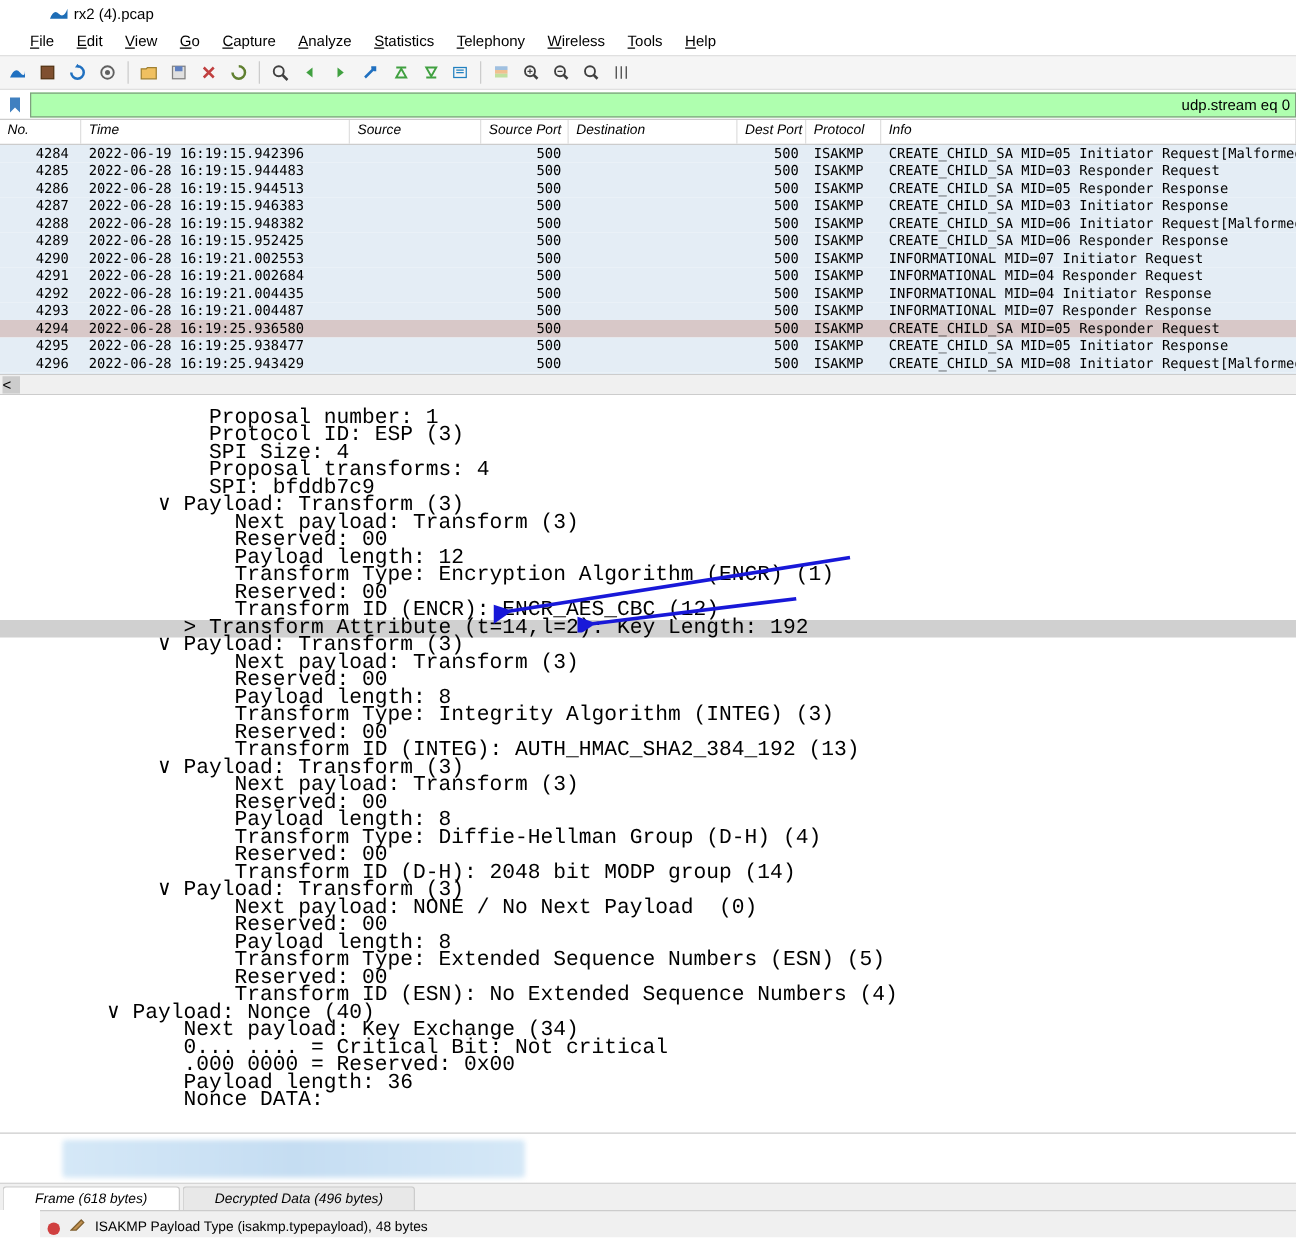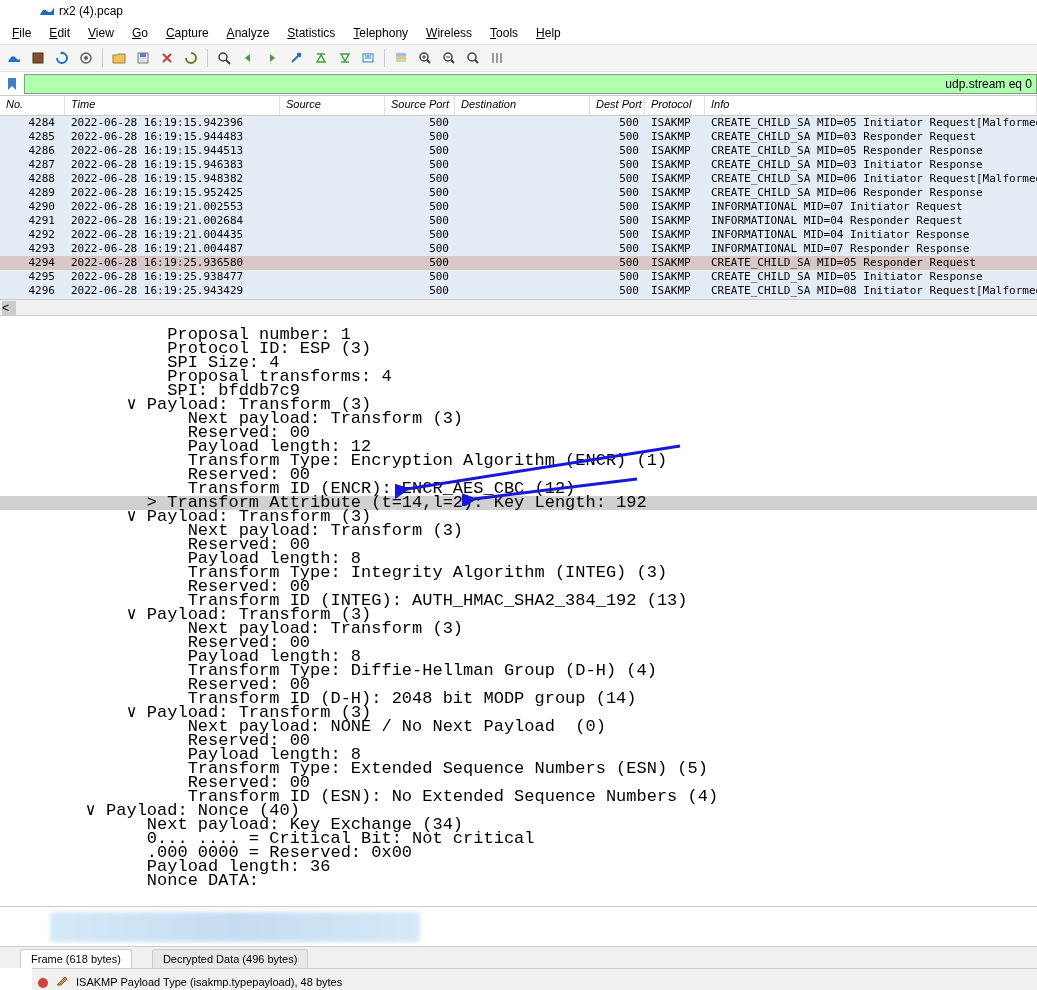--- a/index.html
+++ b/index.html
@@ -1,21 +1,21 @@
 <!DOCTYPE html>
 <html><head>
 <meta charset="utf-8">
 <style>
 * { margin: 0; padding: 0; box-sizing: border-box; }
 body { font-family: 'Segoe UI', Tahoma, sans-serif; font-size: 12px; background: #fff; width: 1037px; height: 990px; overflow: hidden; display: flex; flex-direction: column; }
 .titlebar { height: 22px; display: flex; align-items: center; padding: 2px 4px; background: #fff; margin-left: 35px; }
 .titlebar .logo { width: 16px; height: 16px; margin-right: 4px; }
 .titlebar .logo svg { width: 16px; height: 16px; }
 .titlebar .title { color: #000; font-size: 12px; }
-.menubar { height: 22px; display: flex; align-items: center; padding: 2px 4px; gap: 2px; background: #fff; }
+.menubar { height: 22px; display: flex; align-items: center; padding: 2px 16px; gap: 2px; background: #fff; }
 .menubar .menu-item { padding: 2px 8px; cursor: default; }
 .menubar .menu-item span.ul { text-decoration: underline; }
 .toolbar { height: 28px; display: flex; align-items: center; padding: 2px 4px; gap: 4px; border-top: 1px solid #e0e0e0; border-bottom: 1px solid #e0e0e0; background: #f5f5f5; }
 .tool-btn { width: 20px; height: 20px; display: flex; align-items: center; justify-content: center; cursor: pointer; background: transparent; border: none; }
 .tool-sep { width: 1px; height: 18px; background: #ccc; margin: 0 2px; }
 .filter-bar { height: 24px; display: flex; align-items: center; background: #fff; border-bottom: 1px solid #ccc; }
 .filter-icon { width: 20px; height: 20px; display: flex; align-items: center; justify-content: center; margin: 0 2px; }
 .filter-input { flex: 1; height: 20px; background: #afffaf; border: 1px solid #7f9f7f; padding: 0 4px; font-family: inherit; font-size: 12px; text-align: right; }
 .packet-list { flex: 0 0 auto; height: 220px; display: flex; flex-direction: column; border-bottom: 1px solid #ccc; overflow: hidden; }
 .packet-header { display: flex; background: #fff; border-bottom: 1px solid #ccc; height: 20px; }
@@ -34,21 +34,21 @@
 .col-info { flex: 1; }
 .scroll-x { height: 16px; background: #f0f0f0; border-top: 1px solid #ccc; display: flex; align-items: center; }
 .scroll-thumb { width: 14px; height: 14px; background: #ccc; margin-left: 2px; }
 .details-pane { flex: 1; overflow-y: auto; font-family: Liberation Mono, monospace; font-size: 17px; line-height: 14px; padding: 12px 0; position: relative; }
 .detail-line { white-space: pre; padding: 0 4px; }
 .detail-line.hi { background: #d0d0d0; }
 .arrow-annotation { position: absolute; pointer-events: none; }
 .bytes-pane { height: 40px; background: #fff; border-top: 1px solid #ccc; position: relative; }
 .bytes-blur { position: absolute; left: 50px; top: 5px; width: 370px; height: 30px; background: linear-gradient(90deg, #d5e8f7 0%, #c5ddf2 50%, #d5e8f7 100%); filter: blur(2px); border-radius: 3px; }
 .tabs-bar { height: 22px; display: flex; align-items: flex-end; background: #f0f0f0; border-top: 1px solid #ccc; }
-.tab { padding: 3px 10px; border: 1px solid #ccc; border-bottom: none; background: #fff; font-size: 11px; margin-left: 20px; border-radius: 3px 3px 0 0; cursor: default; }
+.tab { padding: 3px 25px; border: 1px solid #ccc; border-bottom: none; background: #fff; font-size: 11px; margin-left: 2px; border-radius: 3px 3px 0 0; cursor: default; font-style: italic; }
 .tab.inactive { background: #e8e8e8; }
 .statusbar { height: 22px; display: flex; align-items: flex-end; padding: 2px 6px; gap: 8px; background: #f0f0f0; border-top: 1px solid #ccc; font-size: 11px; margin-left: 32px; }
 .statusbar .dot { width: 10px; height: 10px; border-radius: 50%; background: #d04040; }
 .bg-light { background: #e4edf5; }
 </style>
 </head>
 <body>
 
 <div class="titlebar">
   <span class="logo">
@@ -213,21 +213,21 @@
     <div class="hcell col-src">Source</div>
     <div class="hcell col-sport" style="text-align:left">Source Port</div>
     <div class="hcell col-dst">Destination</div>
     <div class="hcell col-dport" style="text-align:left">Dest Port</div>
     <div class="hcell col-proto">Protocol</div>
     <div class="hcell col-info">Info</div>
   </div>
   <div class="packet-rows" id="packet-rows">
       <div class="packet-row bg-light">
         <div class="cell col-no">4284</div>
-        <div class="cell col-time">2022-06-28 16:19:15.942396</div>
+        <div class="cell col-time">2022-06-19 16:19:15.942396</div>
         <div class="cell col-src"></div>
         <div class="cell col-sport">500</div>
         <div class="cell col-dst"></div>
         <div class="cell col-dport">500</div>
         <div class="cell col-proto">ISAKMP</div>
         <div class="cell col-info">CREATE_CHILD_SA MID=05 Initiator Request[Malformed Packet]</div>
       </div>
       <div class="packet-row bg-light">
         <div class="cell col-no">4285</div>
         <div class="cell col-time">2022-06-28 16:19:15.944483</div>

